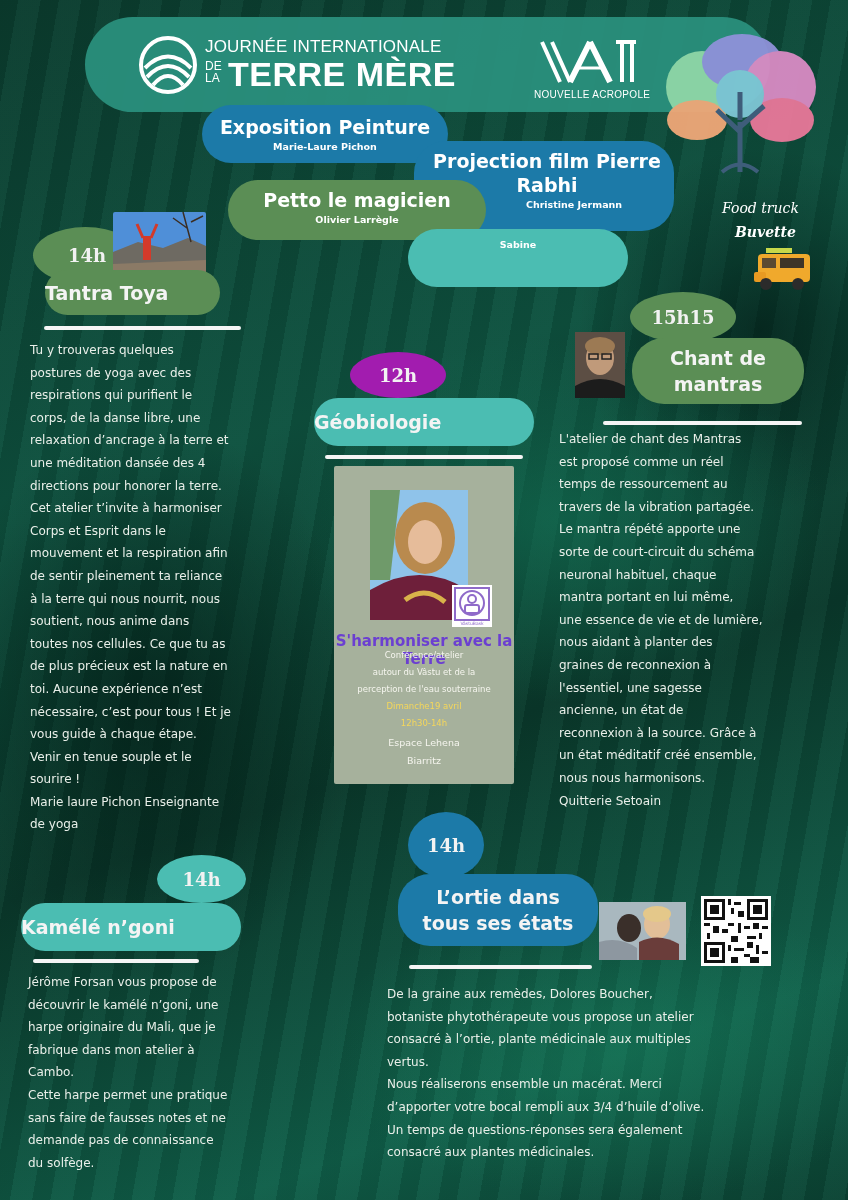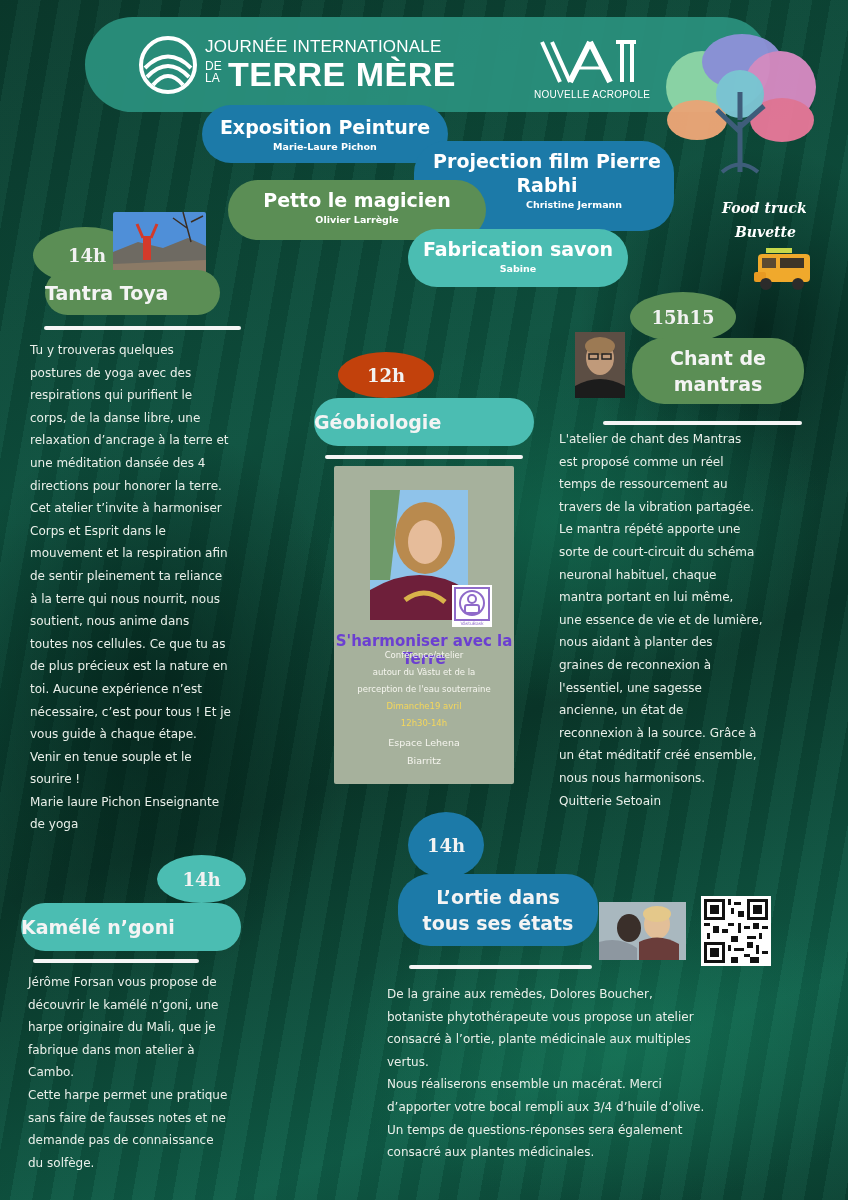--- a/index.html
+++ b/index.html
@@ -41,21 +41,21 @@
     .pill .s { display: block; font-size: 9.5px; line-height: 12px; margin-top: 2px; }
     .blue { background: #1c7aa8; }
     .green { background: #5b8e55; }
     .teal { background: #4bbdb2; }
 
     .p-expo { left: 202px; top: 105px; width: 246px; height: 58px; padding-top: 10px; }
     .p-proj { left: 414px; top: 141px; width: 260px; height: 90px; padding-top: 8px; }
     .p-petto { left: 228px; top: 180px; width: 258px; height: 60px; padding-top: 8px; }
     .p-savon { left: 408px; top: 229px; width: 220px; height: 58px; padding-top: 8px; }
 
-    .food1 { left: 722px; top: 200px; font-family: "DejaVu Serif", serif; font-style: italic; font-weight: bold; font-size: 14px; color: #fff; }
+    .food1 { left: 722px; top: 200px; font-family: "DejaVu Serif", serif; font-style: italic; font-weight: normal; font-size: 14px; color: #fff; }
     .food2 { left: 735px; top: 224px; font-family: "DejaVu Serif", serif; font-style: italic; font-weight: bold; font-size: 14px; color: #fff; }
     .truck { left: 752px; top: 246px; width: 62px; height: 46px; }
 
     
     .time {
       font-family: "DejaVu Serif", serif; font-weight: bold; font-size: 18px; color: #f2f2f2;
       display: flex; align-items: center; justify-content: center;
       border-radius: 50%;
     }
     .title-pill {
@@ -71,21 +71,21 @@
     }
 
     
     .t-time { left: 33px; top: 227px; width: 105px; height: 57px; background: #5b8e55; }
     .t-photo { left: 113px; top: 212px; width: 93px; height: 68px; border-radius: 2px; overflow: hidden; }
     .t-title { left: 45px; top: 270px; width: 175px; height: 45px; background: #5b8e55; }
     .t-rule { left: 44px; top: 326px; width: 197px; }
     .t-text { left: 30px; top: 339px; width: 265px; }
 
     
-    .g-time { left: 338px; top: 352px; width: 96px; height: 46px; background: #c2410c; }
+    .g-time { left: 350px; top: 352px; width: 96px; height: 46px; background: #a21caf; }
     .g-title { left: 314px; top: 398px; width: 220px; height: 48px; background: #4bbdb2; }
     .g-rule { left: 325px; top: 455px; width: 198px; }
     .g-card { left: 334px; top: 466px; width: 180px; height: 318px; background: #a6b19c; border-radius: 2px; }
     .g-photo { left: 370px; top: 490px; width: 98px; height: 130px; overflow: hidden; }
     .g-vlogo { left: 452px; top: 585px; width: 40px; height: 42px; background: #fff; }
     .g-c1 { left: 334px; top: 632px; width: 180px; text-align: center; font-size: 15px; font-weight: bold; color: #6b3fd1; }
     .g-cl { left: 334px; width: 180px; text-align: center; font-size: 8.5px; color: #f5f5ee; }
     .g-cy { color: #f5d75a; }
 
     
@@ -153,21 +153,20 @@
 </div>
 <div class="abs pill blue p-proj">
   <span class="t" style="padding-left:12px;padding-right:6px;">Projection film Pierre Rabhi</span>
   <span class="s" style="padding-left:60px;">Christine Jermann</span>
 </div>
 <div class="abs pill green p-petto">
   <span class="t">Petto le magicien</span>
   <span class="s">Olivier Larrègle</span>
 </div>
 <div class="abs pill teal p-savon">
-  <span class="t">Fabrication savon</span>
   <span class="s">Sabine</span>
 </div>
 
 <div class="abs food1">Food truck</div>
 <div class="abs food2">Buvette</div>
 <svg class="abs truck" viewBox="0 0 62 46">
   <rect x="14" y="2" width="26" height="5" fill="#c7d84a"></rect>
   <rect x="6" y="8" width="52" height="28" rx="4" fill="#f0a92c"></rect>
   <rect x="10" y="12" width="14" height="10" fill="#5b4a32"></rect>
   <rect x="28" y="12" width="24" height="10" fill="#3e3528"></rect>

